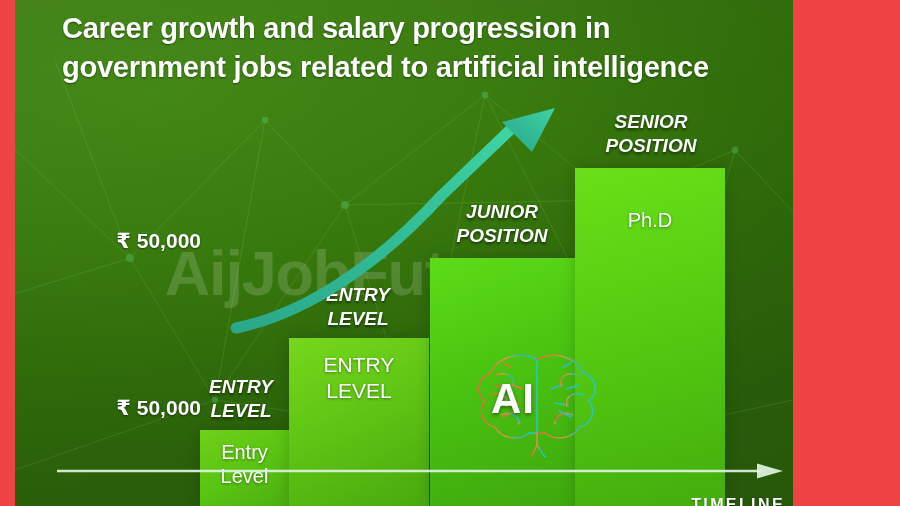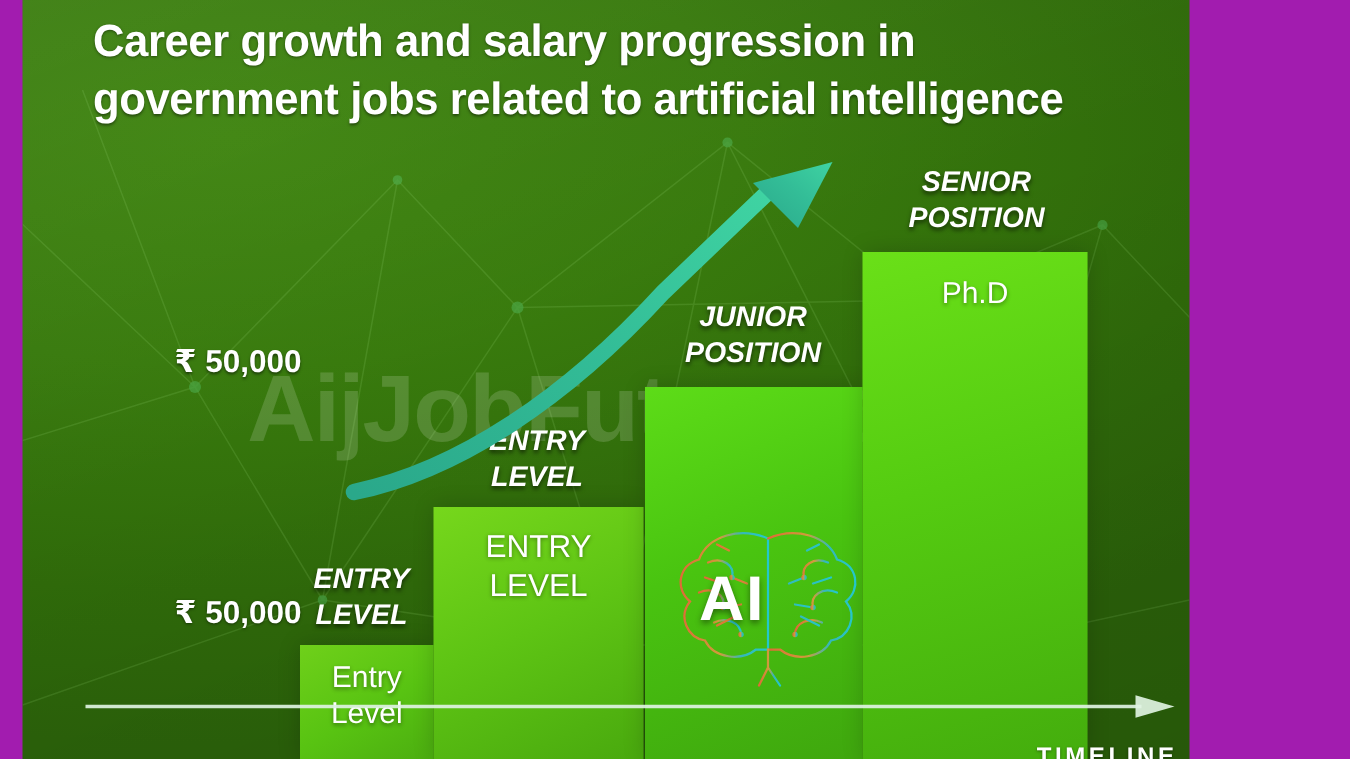--- a/index.html
+++ b/index.html
@@ -1,19 +1,19 @@
 <!DOCTYPE html>
 <html><head>
 <meta charset="utf-8">
 <style>
   html,body{margin:0;padding:0;background:#ffffff;}
   body{width:900px;height:506px;overflow:hidden;
        font-family:"Liberation Sans","DejaVu Sans",sans-serif;}
 
-  #stage{position:relative;width:900px;height:506px;background:#a21caf;}
+  #stage{position:relative;width:900px;height:506px;background:#ef4444;}
 
   
   #panel{
     position:absolute;left:15px;top:0;width:778px;height:506px;
     background:
       radial-gradient(115% 80% at 18% 18%, #3e840f 0%, #387a0d 38%, #2f6a0a 75%, #2b620a 100%);
     overflow:hidden;
   }
   #panel-shade{
     position:absolute;inset:0;
@@ -76,21 +76,21 @@
     position:absolute;text-align:center;color:#ffffff;font-weight:bold;
     font-size:19px;line-height:1.24;
     text-shadow:0 2px 3px rgba(0,0,0,.55);white-space:pre-line;font-style:italic;
   }
   #head0{left:170px;top:375px;width:112px;}
   #head1{left:272px;top:283px;width:142px;}
   #head2{left:412px;top:200px;width:150px;}
   #head3{left:558px;top:110px;width:156px;}
 
   
-  #brain{position:absolute;left:403px;top:345px;width:140px;height:115px;padding-left:24px;}
+  #brain{position:absolute;left:428px;top:345px;width:140px;height:115px;padding-left:24px;}
   #brain .ailabel{
     position:absolute;left:0;top:30px;width:140px;text-align:center;
     font-size:42px;font-weight:bold;color:#ffffff;
     text-shadow:0 2px 4px rgba(0,0,0,.45);letter-spacing:1px;
   }
 
   
   #growth{position:absolute;left:195px;top:100px;width:380px;height:245px;}
 
   
@@ -158,21 +158,21 @@
 LEVEL</div>
 
     <div class="bar" id="bar2" style="left:415px;top:258px;width:145px;height:248px;">
       <div class="body"></div>
     </div>
     <div class="barhead" id="head2">JUNIOR
 POSITION</div>
 
     <div class="bar" id="bar3" style="left:560px;top:168px;width:150px;height:338px;">
       <div class="body"></div>
-      <div class="inner" style="white-space:pre-line;">Ph.D</div>
+      <div class="inner" style="white-space:pre-line;margin-top:24px;">Ph.D</div>
     </div>
     <div class="barhead" id="head3">SENIOR
 POSITION</div>
 
     <div id="brain">
       <svg viewBox="0 0 140 115" width="140" height="115" aria-hidden="true">
         <defs>
           <linearGradient id="brainGrad" x1="0" y1="0" x2="1" y2="0">
             <stop offset="0%" stop-color="#e8663a"></stop>
             <stop offset="45%" stop-color="#d99a3f"></stop>

